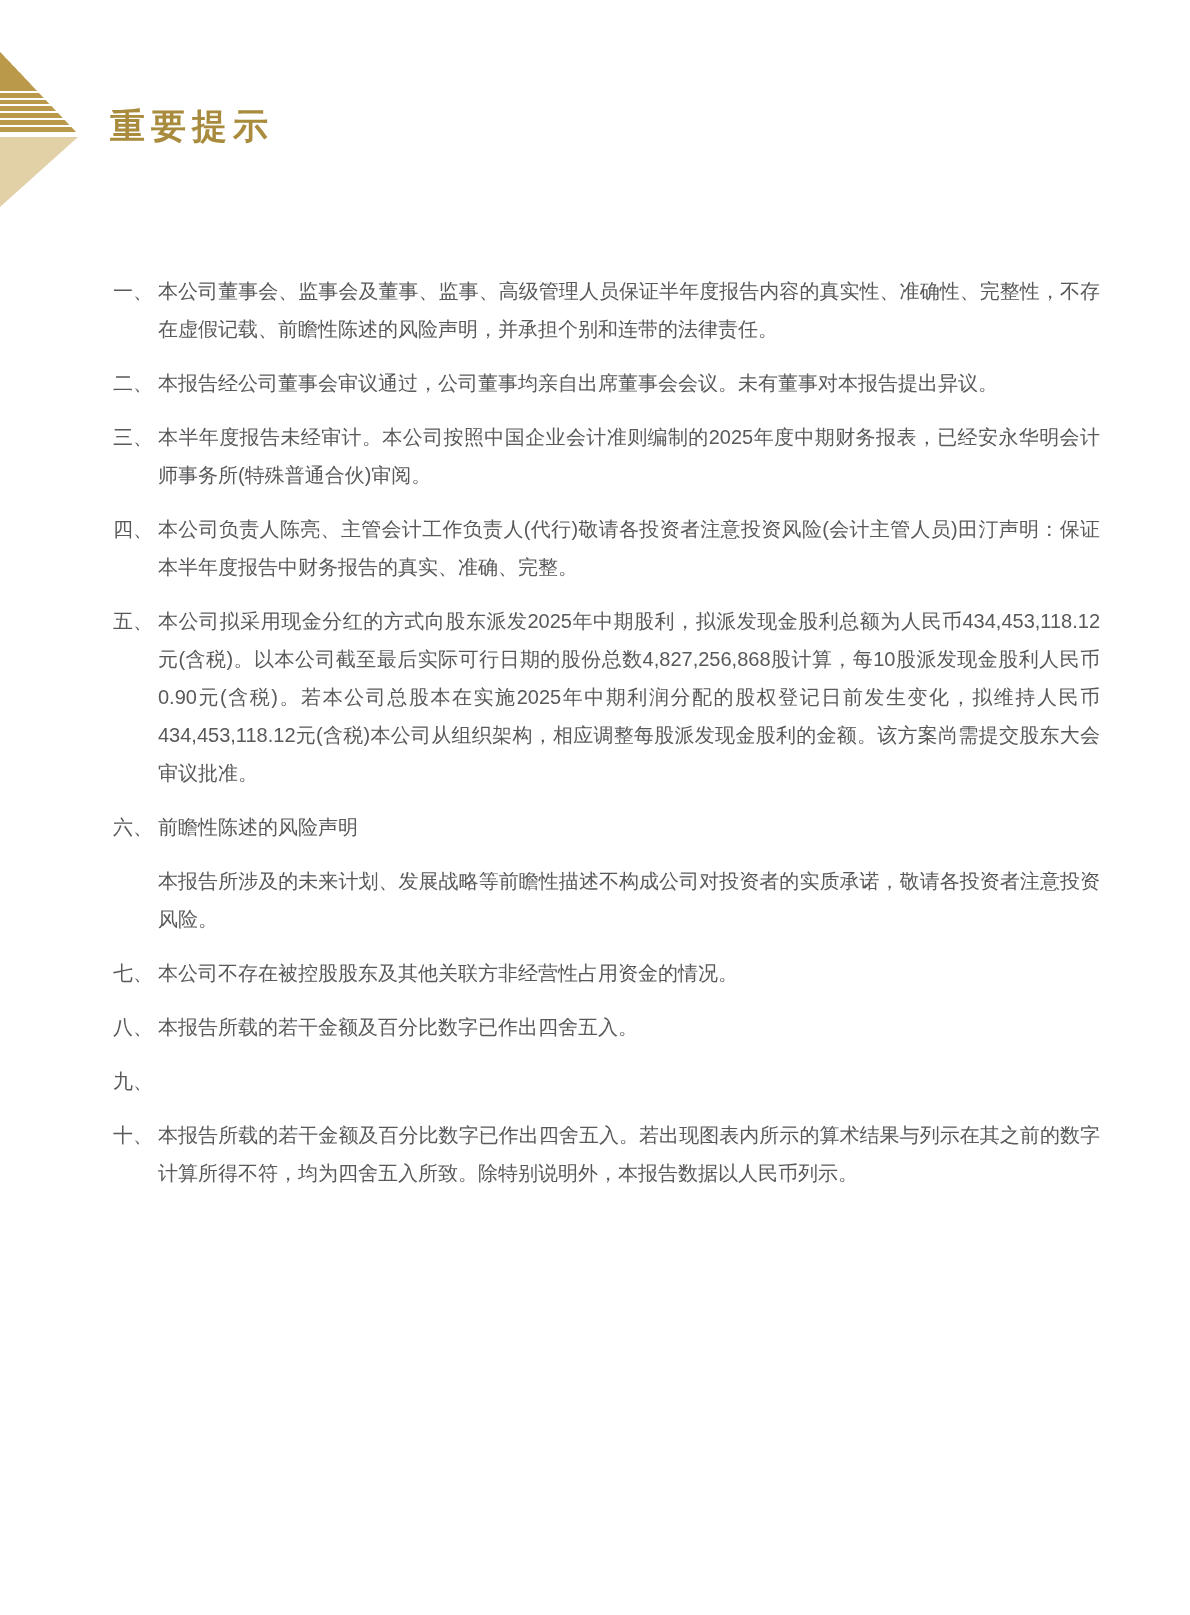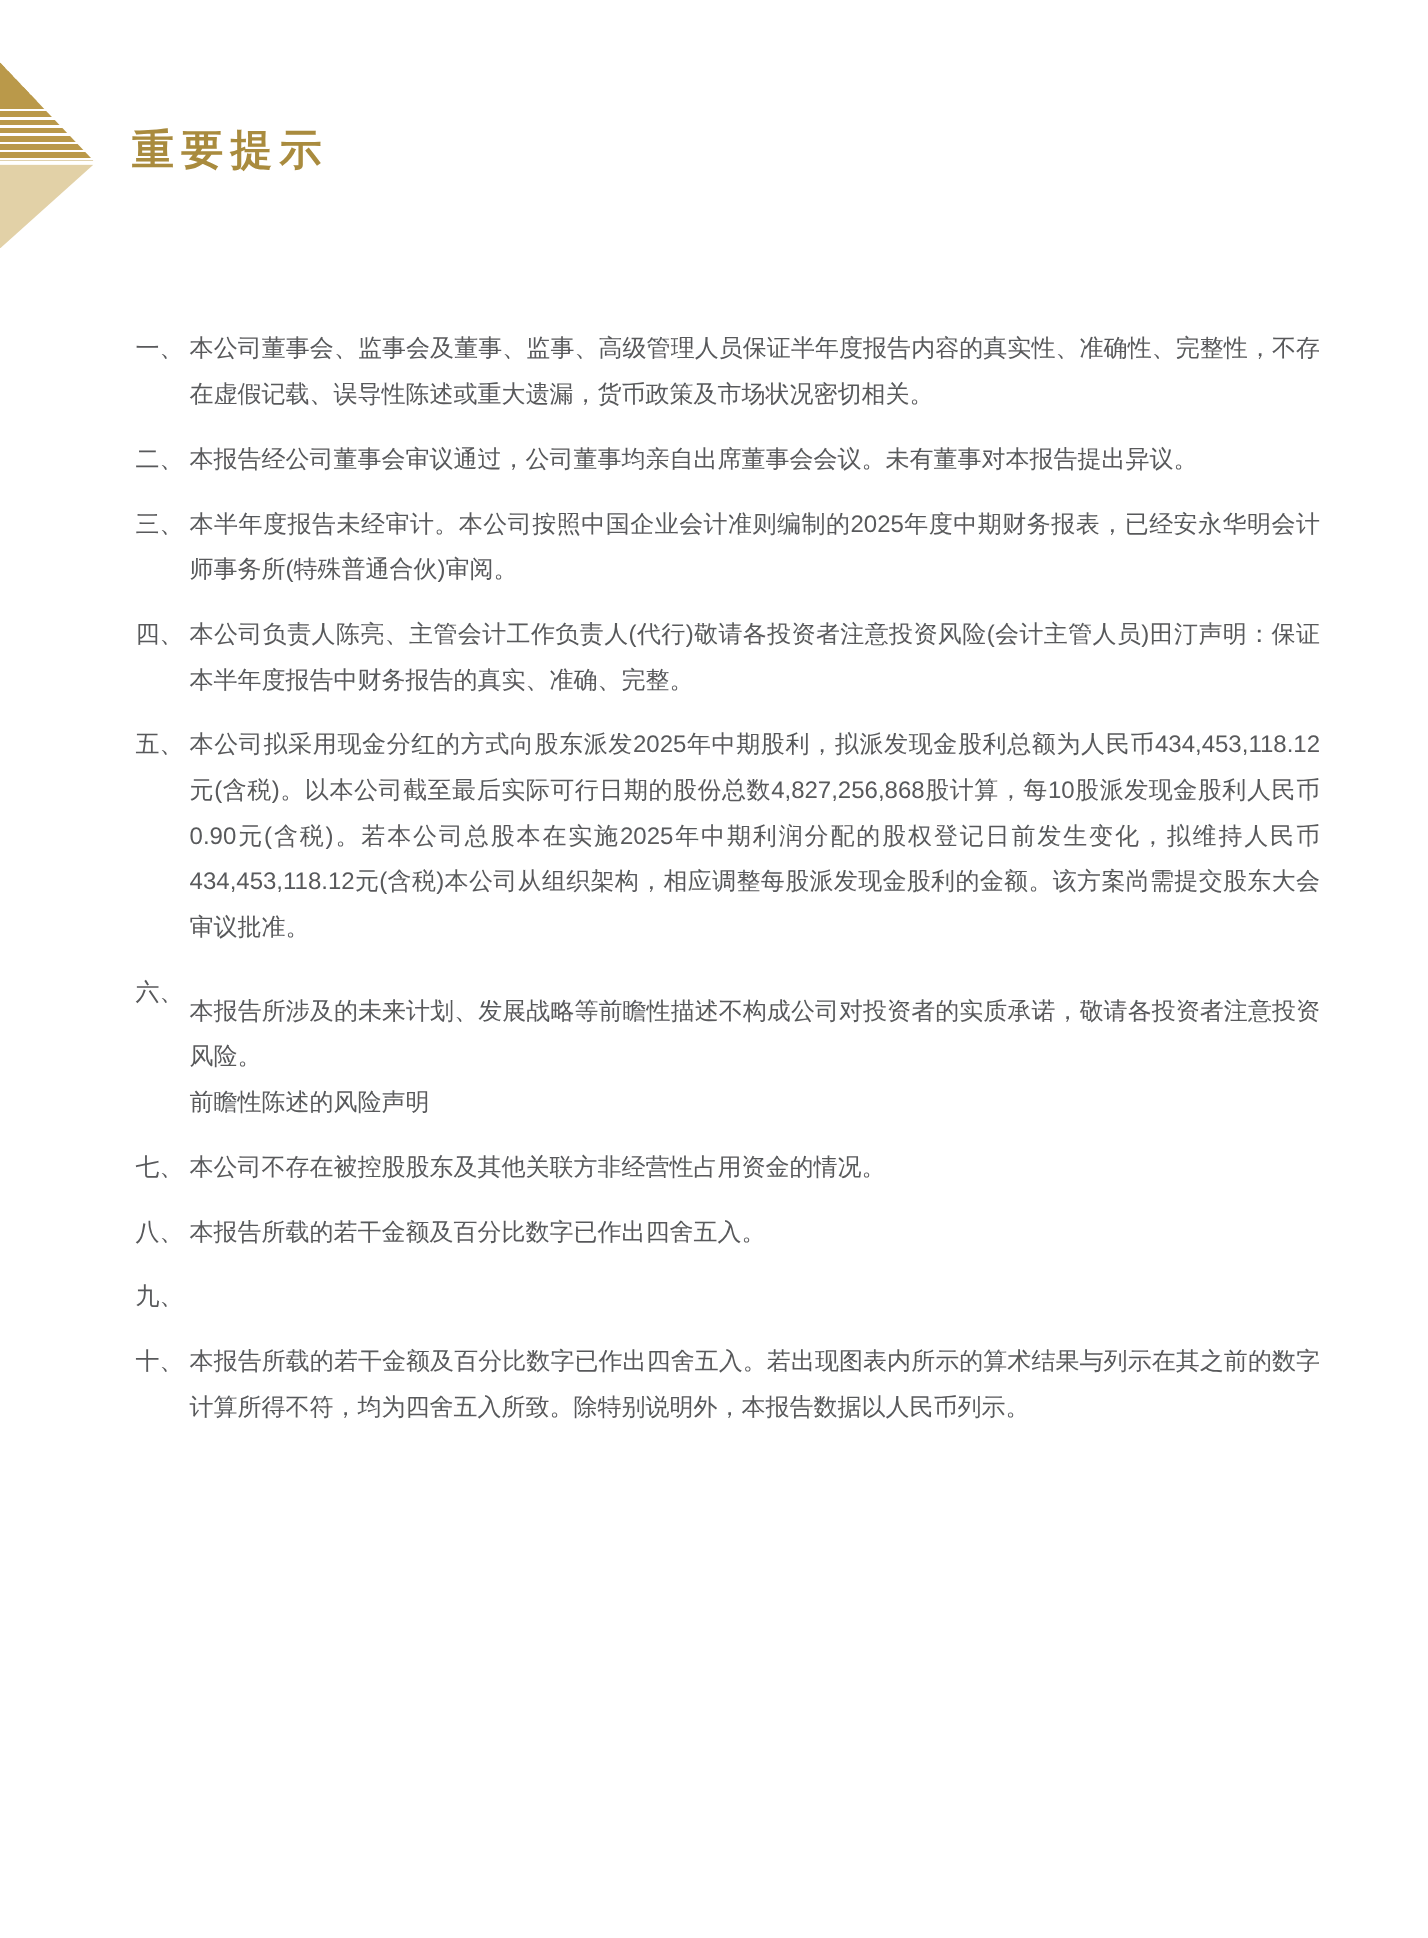--- a/index.html
+++ b/index.html
@@ -66,21 +66,21 @@
     <div class="deco-top"></div>
     <div class="deco-bottom"></div>
   </div>
 
   <h1 class="page-title">重要提示</h1>
 
   <div class="content">
       <div class="item">
         <div class="marker">一、</div>
         <div class="item-body">
-          <p class="para">本公司董事会、监事会及董事、监事、高级管理人员保证半年度报告内容的真实性、准确性、完整性，不存在虚假记载、误导性陈述或重大遗漏，货币政策及市场状况密切相关。</p>
+          <p class="para">本公司董事会、监事会及董事、监事、高级管理人员保证半年度报告内容的真实性、准确性、完整性，不存在虚假记载、前瞻性陈述的风险声明，并承担个别和连带的法律责任。</p>
         </div>
       </div>
       <div class="item">
         <div class="marker">二、</div>
         <div class="item-body">
           <p class="para">本报告经公司董事会审议通过，公司董事均亲自出席董事会会议。未有董事对本报告提出异议。</p>
         </div>
       </div>
       <div class="item">
         <div class="marker">三、</div>
@@ -96,22 +96,22 @@
       </div>
       <div class="item">
         <div class="marker">五、</div>
         <div class="item-body">
           <p class="para">本公司拟采用现金分红的方式向股东派发2025年中期股利，拟派发现金股利总额为人民币434,453,118.12元(含税)。以本公司截至最后实际可行日期的股份总数4,827,256,868股计算，每10股派发现金股利人民币0.90元(含税)。若本公司总股本在实施2025年中期利润分配的股权登记日前发生变化，拟维持人民币434,453,118.12元(含税)本公司从组织架构，相应调整每股派发现金股利的金额。该方案尚需提交股东大会审议批准。</p>
         </div>
       </div>
       <div class="item">
         <div class="marker">六、</div>
         <div class="item-body">
+          <p class="para">前瞻性陈述的风险声明</p>
           <p class="para sub">本报告所涉及的未来计划、发展战略等前瞻性描述不构成公司对投资者的实质承诺，敬请各投资者注意投资风险。</p>
-          <p class="para">前瞻性陈述的风险声明</p>
         </div>
       </div>
       <div class="item">
         <div class="marker">七、</div>
         <div class="item-body">
           <p class="para">本公司不存在被控股股东及其他关联方非经营性占用资金的情况。</p>
         </div>
       </div>
       <div class="item">
         <div class="marker">八、</div>

